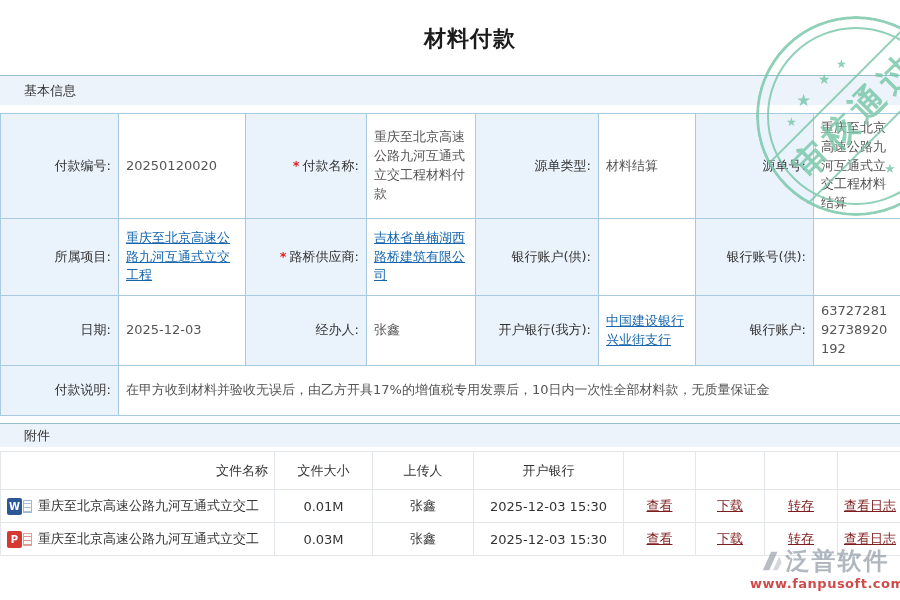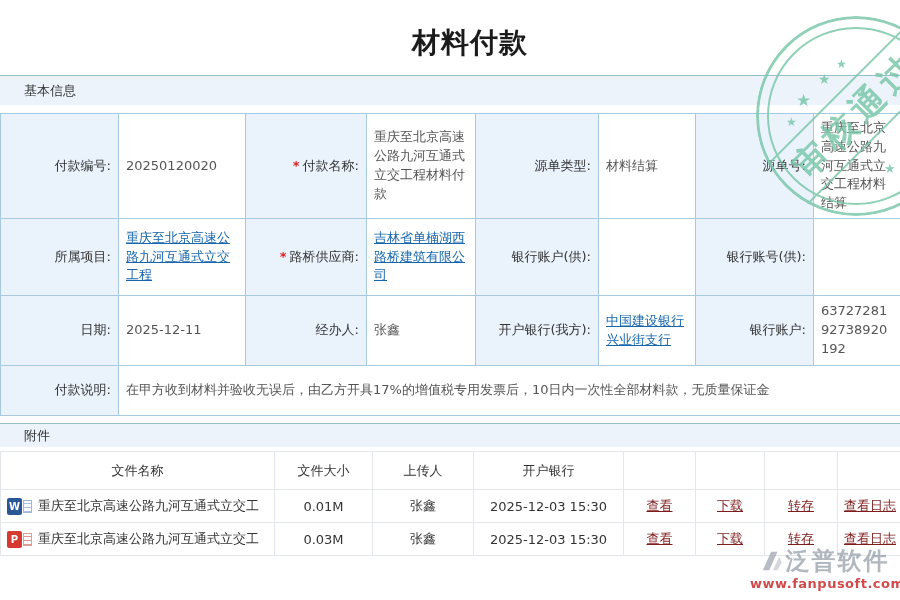--- a/index.html
+++ b/index.html
@@ -6,21 +6,21 @@
   html,body { margin:0; padding:0; }
   body {
     width:900px; height:600px; overflow:hidden; position:relative;
     background:#ffffff;
     font-family:"DejaVu Sans","Liberation Sans",sans-serif;
   }
 
   
   .page-title {
     height:75px; padding-top:24px; text-align:center;
-    font-size:28px; font-weight:bold; color:#1b1b1b; letter-spacing:1px;padding-left:40px;
+    font-size:22px; font-weight:bold; color:#1b1b1b; letter-spacing:1px;padding-left:40px;
   }
 
   
   .section-bar {
     background:#edf3fb; border-top:1px solid #95bfce;
     font-size:13px; color:#333; padding-left:24px;
     display:flex; align-items:center;
   }
   .bar-basic { height:30px; margin-bottom:8px; }
   .bar-attach { height:24px; margin-top:7px; margin-bottom:4px; }
@@ -38,21 +38,21 @@
   .req { color:#e02020; margin-right:3px; font-weight:bold; }
   a.lnk { color:#1766ad; text-decoration:underline; cursor:pointer; }
 
   
   table.att-table { width:900px; border-collapse:collapse; table-layout:fixed; }
   table.att-table th, table.att-table td {
     border:1px solid #e3e7ec; font-size:13px; color:#333;
     padding:4px 6px; white-space:nowrap; overflow:hidden;
   }
   table.att-table th { height:38px; font-weight:normal; text-align:center; background:#fff; }
-  table.att-table th.h-name { text-align:center; }
+  table.att-table th.h-name { text-align:right; }
   table.att-table td { height:33px; text-align:center; }
   td.f-name { text-align:left; padding-left:8px; }
   .name-wrap { display:flex; align-items:center; gap:6px; }
   .name-text { overflow:hidden; white-space:nowrap; }
   td.act a { color:#7f1d1d; text-decoration:underline; cursor:pointer; }
 
   
   .file-ic { display:inline-flex; align-items:center; flex:0 0 auto; }
   .tile {
     width:15px; height:17px; border-radius:2px; color:#fff;
@@ -140,21 +140,21 @@
     <td class="val"><a class="lnk">重庆至北京高速公路九河互通式立交工程</a></td>
     <td class="lbl"><span class="req">*</span><span>路桥供应商:</span></td>
     <td class="val"><a class="lnk">吉林省单楠湖西路桥建筑有限公司</a></td>
     <td class="lbl"><span>银行账户(供):</span></td>
     <td class="val"></td>
     <td class="lbl"><span>银行账号(供):</span></td>
     <td class="val"></td>
   </tr>
   <tr class="r4">
     <td class="lbl"><span>日期:</span></td>
-    <td class="val">2025-12-11</td>
+    <td class="val">2025-12-03</td>
     <td class="lbl"><span>经办人:</span></td>
     <td class="val">张鑫</td>
     <td class="lbl"><span>开户银行(我方):</span></td>
     <td class="val"><a class="lnk">中国建设银行兴业街支行</a></td>
     <td class="lbl"><span>银行账户:</span></td>
     <td class="val">6372728192738920192</td>
   </tr>
   <tr class="r5">
     <td class="lbl"><span>付款说明:</span></td>
     <td class="val" colspan="7">在甲方收到材料并验收无误后，由乙方开具17%的增值税专用发票后，10日内一次性全部材料款，无质量保证金</td>

